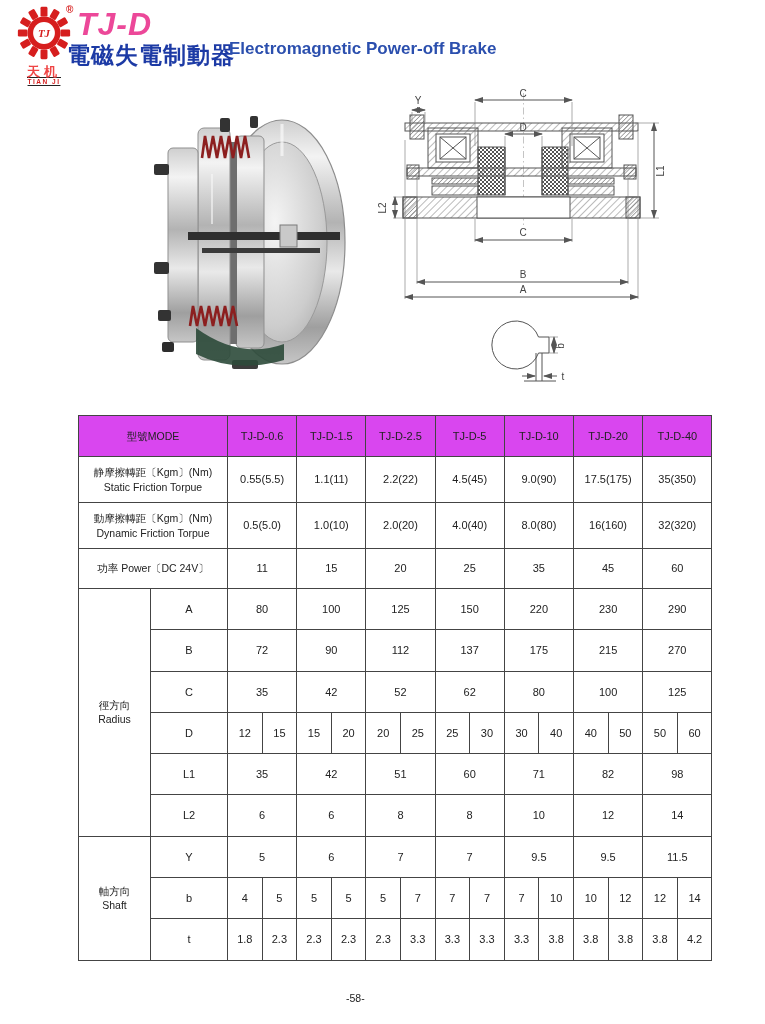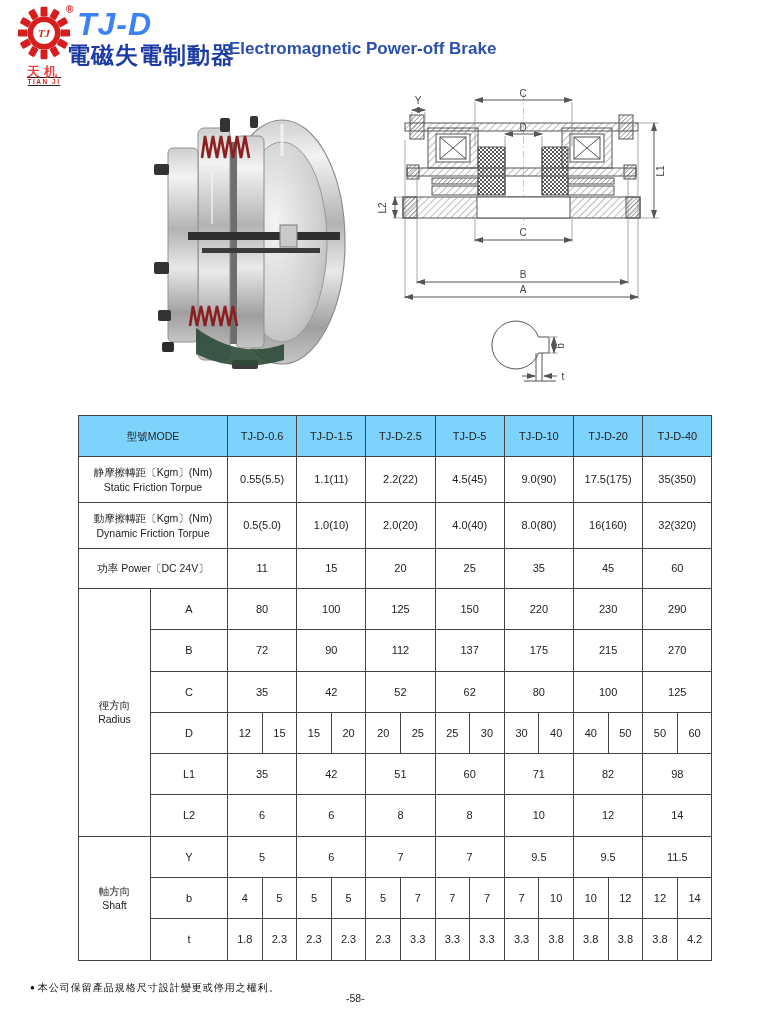--- a/index.html
+++ b/index.html
@@ -5,35 +5,35 @@
   html,body{margin:0;padding:0;background:#fff;}
   .page{position:relative;width:765px;height:1024px;background:#fff;overflow:hidden;
         font-family:"Liberation Sans",sans-serif;color:#222;}
 
   
   .logo-block{position:absolute;left:12px;top:6px;width:64px;text-align:center;text-decoration:underline;}
   .logo-cn{font-size:13px;font-weight:bold;color:#ef4444;letter-spacing:4px;line-height:13px;margin-top:1px;}
   .logo-en{font-size:6.5px;font-weight:bold;color:#d61e1e;letter-spacing:1.5px;line-height:8px;}
   .reg-mark{position:absolute;left:66px;top:4px;font-size:10px;font-weight:bold;color:#d61e1e;}
   .model-title{position:absolute;left:77px;top:6px;font-size:32px;font-weight:bold;font-style:italic;
-               color:#3b82f6;letter-spacing:1px;}
+               color:#ec4899;letter-spacing:1px;}
   .title-cn{position:absolute;left:67px;top:40px;font-size:23px;font-weight:bold;color:#1c3aa5;letter-spacing:1px;}
   .title-en{position:absolute;left:229px;top:39px;font-size:17px;font-weight:bold;color:#2b4fae;}
 
   
   .photo{position:absolute;left:132px;top:114px;}
   .drawing{position:absolute;left:378px;top:85px;}
   .drawing text{font-family:"Liberation Sans",sans-serif;font-size:10px;fill:#444;}
 
   
   .spec-wrap{position:absolute;left:78px;top:415px;}
   table{border-collapse:collapse;table-layout:fixed;width:634px;}
   td{border:1px solid #444;text-align:center;vertical-align:middle;
      font-size:11px;color:#222;padding:0;line-height:1.3;overflow:hidden;}
-  .head-row td{background:#7dd3fc;font-size:11px;}
+  .head-row td{background:#d946ef;font-size:11px;}
   td.lbl{font-size:10.5px;line-height:1.4;}
 
   
   .footer-note{position:absolute;left:30px;top:981px;}
   .note-cn{font-size:10px;color:#111;letter-spacing:1px;}
   .note-cn .bullet{font-size:8px;vertical-align:1px;margin-right:2px;}
   .note-en{font-size:8.5px;color:#222;margin-left:10px;margin-top:1px;}
   .page-num{position:absolute;left:346px;top:992px;font-size:10.5px;color:#222;}
 </style>
 </head>
@@ -404,17 +404,16 @@
             <td>3.8</td>
             <td>3.8</td>
             <td>3.8</td>
             <td>4.2</td>
           </tr>
         </tbody>
       </table>
   </div>
 
   <div class="footer-note">
-    <div class="note-cn"><span class="bullet">●</span><span>本公司保留產品規格尺寸設計變更或停用之權利。</span></div>
   </div>
   <div class="page-num">-58-</div>
 
 </div>
 
 </body></html>

